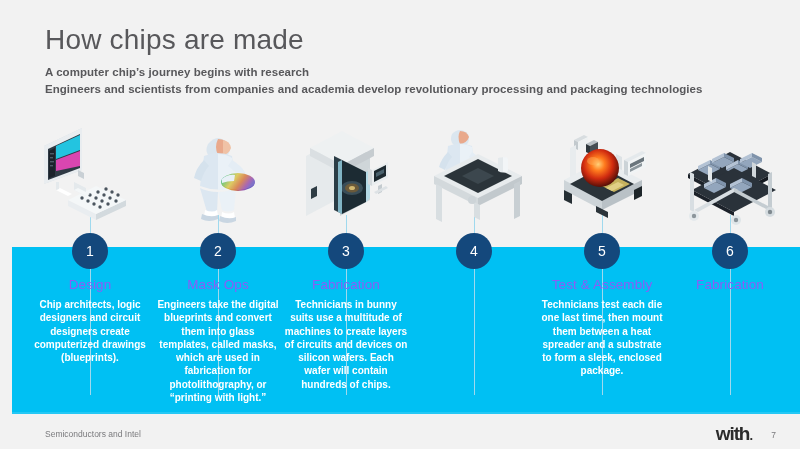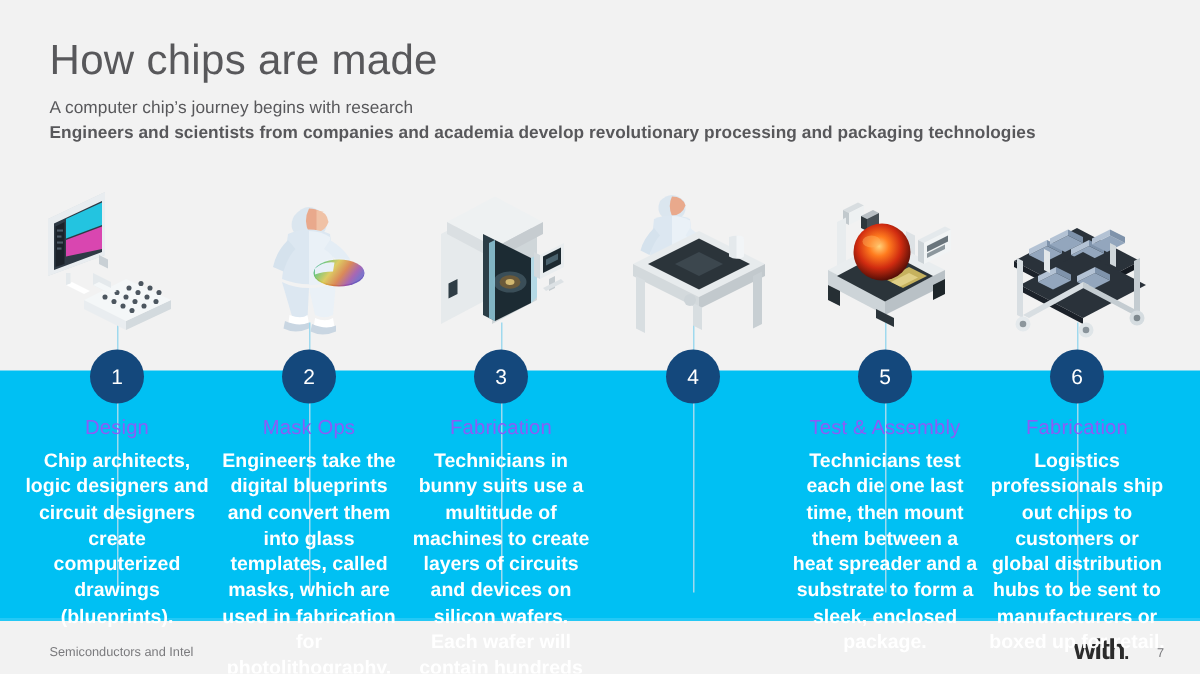--- a/index.html
+++ b/index.html
@@ -2,31 +2,31 @@
 <html><head>
 <meta charset="utf-8">
 <style>
   html,body{margin:0;padding:0;}
   body{
     width:800px;height:449px;
     background:#f2f2f2;
     font-family:"Liberation Sans", sans-serif;
     position:relative;overflow:hidden;
   }
-  .slide{position:absolute;inset:0;}
+  .slide{position:absolute;inset:0;margin-left:12px;}
 
   
   .title{
     position:absolute;left:33px;top:26px;
     font-size:28px;font-weight:400;letter-spacing:.2px;
     color:#58585b;line-height:1;
   }
   .sub1{
     position:absolute;left:33px;top:66px;
-    font-size:11.5px;font-weight:400;color:#58585b;letter-spacing:.05px;
+    font-size:11.5px;font-weight:700;color:#58585b;letter-spacing:.05px;
   }
   .sub2{
     position:absolute;left:33px;top:83px;
     font-size:11.5px;font-weight:700;color:#58585b;letter-spacing:.05px;
   }
 
   
   .band{
     position:absolute;left:0;right:0;top:247px;height:165px;
     background:#00c0f3;
@@ -77,21 +77,21 @@
   
   .step-title{
     position:absolute;left:0;top:157px;width:128px;
     text-align:center;color:#8b5cf6;
     font-size:13.5px;font-weight:400;letter-spacing:.1px;
     z-index:3;
   }
   .step-desc{
     position:absolute;left:2px;top:178px;width:124px;
     text-align:center;color:#ffffff;
-    font-size:13px;font-weight:700;line-height:1.33;
+    font-size:10px;font-weight:700;line-height:1.33;
     z-index:3;
   }
 
   
   .footer-text{
     position:absolute;left:33px;top:429px;
     font-size:8.5px;color:#7a7a7d;
   }
   .intel-logo{
     position:absolute;right:47px;top:424px;
@@ -359,21 +359,20 @@
             <circle cx="16" cy="90" r="2.2" fill="#8c969c"></circle>
             <circle cx="92" cy="86" r="5" fill="#d5dce0"></circle>
             <circle cx="92" cy="86" r="2.2" fill="#7f898f"></circle>
             <circle cx="58" cy="94" r="5" fill="#dfe5e8"></circle>
             <circle cx="58" cy="94" r="2.2" fill="#89939a"></circle>
           </g>
         </svg>
       </div>
       <div class="circle">6</div>
       <div class="step-title">Fabrication</div>
-      <div class="step-desc">Logistics professionals ship out chips to customers or global distribution hubs to be  sent to manufacturers or boxed up for retail.</div>
     </div>
 
   </div>
 
   <div class="footer-text">Semiconductors and Intel</div>
   <div class="intel-logo"><span>with</span><span class="dot">.</span></div>
   <div class="page-num">7</div>
 
 </div>
 

